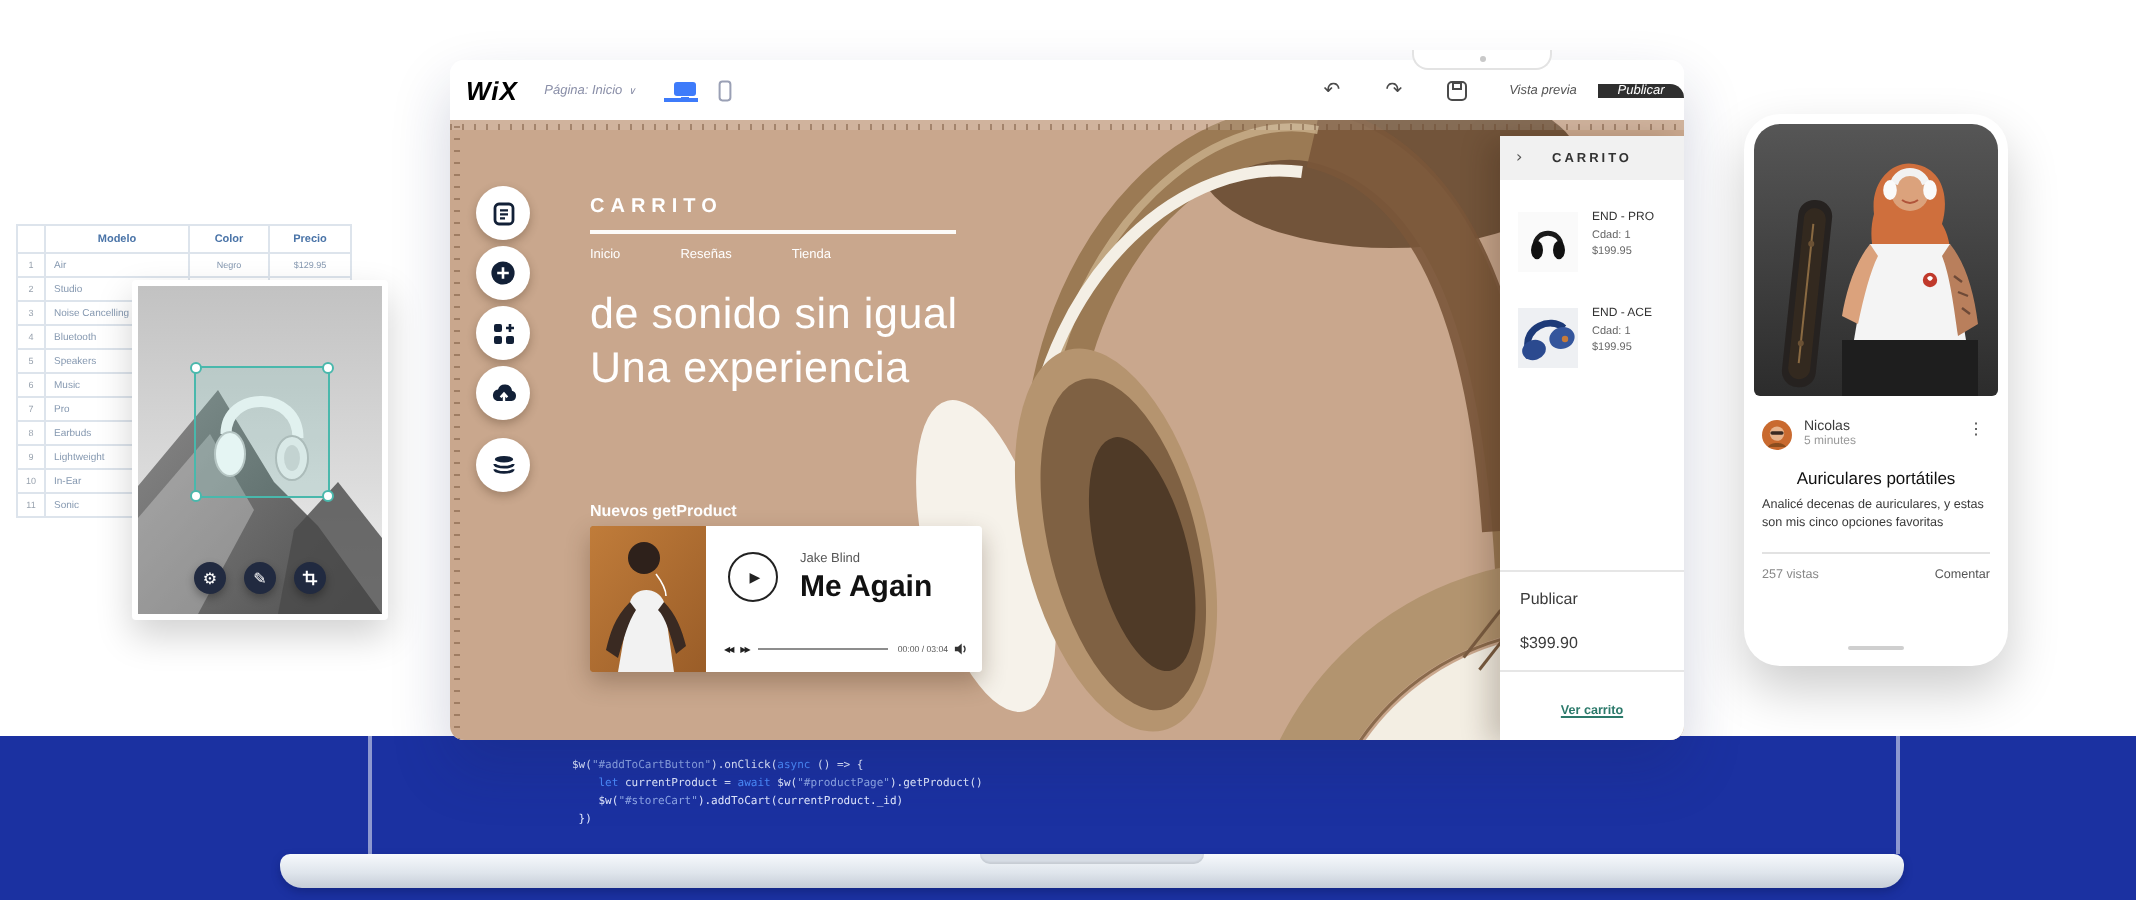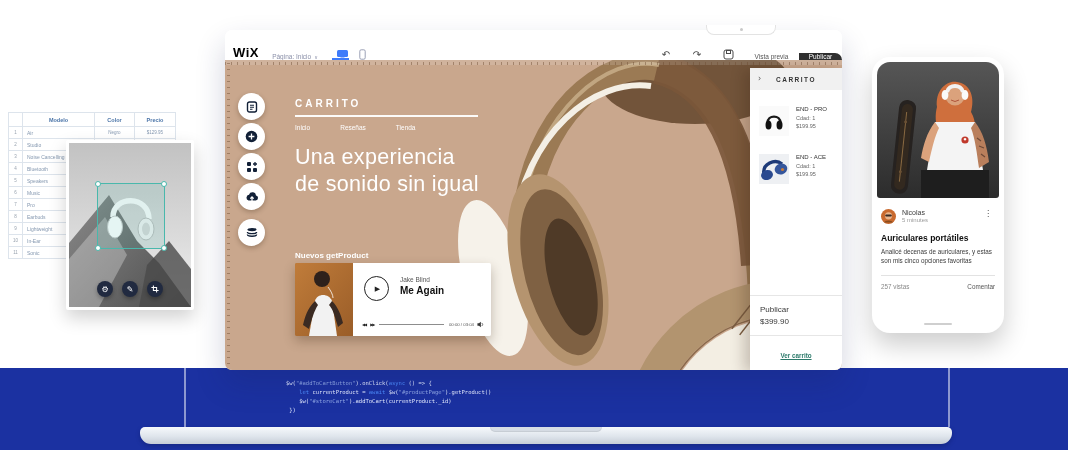--- a/index.html
+++ b/index.html
@@ -19,22 +19,22 @@
     box-shadow:0 2px 4px rgba(10,20,80,.35);}
   .base-notch{left:50%;transform:translateX(-50%);top:0;width:112px;height:5px;background:#d7dde5;
     border-radius:0 0 6px 6px;box-shadow:inset 0 -1px 1px rgba(0,0,0,.08);}
   .camera-tab{left:706px;top:25px;width:68px;height:9px;background:#fff;border:1px solid #e3e3e3;border-top:none;
     border-radius:0 0 8px 8px;z-index:40;display:flex;align-items:center;justify-content:center;}
   .camera-dot{width:3px;height:3px;border-radius:50%;background:#c9c9c9;}
 
   
   .editor{left:225px;top:30px;width:617px;height:340px;background:#fff;border-radius:7px;
     box-shadow:0 14px 30px rgba(25,35,90,.20);z-index:10;}
-  .toolbar{position:absolute;top:0;left:0;right:0;height:30px;display:flex;align-items:flex-end;
-    border-bottom:1px solid #ededed;border-radius:7px 7px 0 0;background:#fff;}
+  .toolbar{position:absolute;top:0;left:0;right:0;height:30px;display:flex;align-items:center;
+    border-bottom:1px solid #ededed;border-radius:7px 7px 0 0;background:#fff;font-style:italic;}
   .tb-sep{width:1px;background:#ececec;margin:0;}
   .tb-cell{display:flex;align-items:center;justify-content:center;}
   .wix-logo{width:42px;font-size:13px;font-weight:bold;letter-spacing:.5px;color:#000;}
   .page-select{width:54px;font-size:6.5px;color:#8a8fa8;gap:3px;}
   .chev{font-size:5px;color:#8a8fa8;}
   .devices{width:56px;gap:10px;position:relative;}
   .dev-underline{position:absolute;left:9px;bottom:0;width:17px;height:2px;background:#3e7bfa;}
   .tb-btn{width:30px;cursor:pointer;}
   .glyph{font-family:"DejaVu Sans",sans-serif;}
   .undo-redo{font-size:10px;color:#4a4a4a;}
@@ -63,40 +63,40 @@
   .headline{left:70px;top:84px;color:#fff;font-size:21.5px;line-height:27px;font-weight:500;z-index:4;letter-spacing:.3px;}
   .nuevos{left:70px;top:191px;color:#fff;font-size:8px;font-weight:bold;z-index:4;}
 
   .player{left:70px;top:203px;width:196px;height:73px;display:flex;z-index:4;
     box-shadow:0 5px 12px rgba(60,35,15,.30);border-radius:2px;overflow:hidden;}
   .player-photo{width:58px;height:73px;flex:none;}
   .player-panel{flex:1;background:#fff;position:relative;}
   .play-btn{position:absolute;left:11px;top:13px;width:25px;height:25px;border:1.5px solid #222;border-radius:50%;
     display:flex;align-items:center;justify-content:center;font-size:7px;color:#222;cursor:pointer;padding-left:2px;box-sizing:border-box;}
   .pl-artist{position:absolute;left:47px;top:13px;font-size:6.5px;color:#555;}
-  .pl-track{position:absolute;left:47px;top:22px;font-size:10px;font-weight:bold;color:#111;}
+  .pl-track{position:absolute;left:47px;top:22px;font-size:15px;font-weight:bold;color:#111;}
   .transport{position:absolute;left:9px;right:7px;bottom:8px;display:flex;align-items:center;}
   .tr-btn{font-size:4px;color:#222;letter-spacing:-1px;cursor:pointer;}
   .tr-line{flex:1;height:1px;background:#8d8d8d;margin:0 5px;}
   .tr-time{font-size:4.3px;color:#555;margin-right:3px;}
 
   
   .cart{position:absolute;right:0;top:8px;bottom:0;width:92px;background:#fff;z-index:6;
     box-shadow:-6px 2px 14px rgba(40,25,10,.22);display:flex;flex-direction:column;border-radius:0 0 7px 0;}
   .cart-head{height:22px;background:#f1f1f1;display:flex;align-items:center;justify-content:center;position:relative;flex:none;}
   .cart-chev{position:absolute;left:8px;font-size:8px;color:#555;cursor:pointer;line-height:1;}
   .cart-title{font-size:6.5px;letter-spacing:1.5px;color:#333;font-weight:bold;}
   .cart-items{padding:16px 9px 0 9px;}
   .cart-item{display:flex;gap:7px;margin-bottom:18px;}
   .cart-thumb{width:30px;height:30px;flex:none;}
   .ci-name{font-size:6px;color:#333;}
   .ci-qty,.ci-price{font-size:5.5px;color:#666;margin-top:2.5px;}
   .cart-subtotal{margin-top:auto;border-top:1px solid #e6e6e6;padding:9px 10px;}
   .sub-label,.sub-value{font-size:8px;color:#3a3a3a;}
-  .sub-value{margin-top:3px;}
+  .sub-value{margin-top:13px;}
   .cart-footer{border-top:1px solid #e6e6e6;padding:8px 0;text-align:center;}
   .view-cart{font-size:6.3px;color:#2c7a6b;font-weight:bold;text-decoration:underline;cursor:pointer;}
 
   
   .sheet{left:8px;top:112px;width:167px;z-index:20;background:#fff;}
   .sheet table{border-collapse:collapse;table-layout:fixed;width:167px;}
   .sheet th,.sheet td{border:1px solid #dde4ec;overflow:hidden;white-space:nowrap;padding:0;}
   .sheet th{height:13px;font-size:5.5px;color:#4a74a8;font-weight:bold;text-align:center;}
   .sheet td{height:11px;font-size:5px;color:#8598b0;}
   .sheet td.c0{text-align:center;color:#98a2ae;font-size:4.5px;}
@@ -118,21 +118,21 @@
   
   .phone{left:872px;top:57px;width:132px;height:276px;background:#fff;border-radius:18px;z-index:20;
     box-shadow:0 12px 26px rgba(0,0,0,.20);padding:5px;box-sizing:border-box;}
   .phone-photo{width:122px;height:136px;border-radius:13px 13px 3px 3px;overflow:hidden;}
   .review{padding:7px 4px 0 4px;}
   .rev-head{display:flex;align-items:flex-start;gap:6px;}
   .rev-names{flex:1;}
   .rev-author{font-size:7px;color:#3a3a3a;}
   .rev-time{font-size:6px;color:#9a9a9a;margin-top:1px;}
   .kebab{font-size:8px;color:#444;cursor:pointer;line-height:1;padding:1px 3px;}
-  .rev-title{font-size:8.5px;font-weight:bold;color:#101010;margin-top:9px;}
+  .rev-title{font-size:8.5px;font-weight:normal;color:#101010;margin-top:9px;text-align:center;}
   .rev-body{font-size:6.3px;color:#3a3a3a;line-height:9px;margin-top:4px;}
   .rev-divider{height:1px;background:#e2e2e2;margin-top:10px;}
   .rev-footer{display:flex;justify-content:space-between;margin-top:7px;}
   .rev-views{font-size:6.3px;color:#888;}
   .rev-comment{font-size:6.3px;color:#555;cursor:pointer;}
   .home-indicator{position:absolute;left:50%;transform:translateX(-50%);bottom:8px;width:28px;height:2px;
     border-radius:2px;background:#cfcfcf;}
 </style>
 </head>
 <body>
@@ -256,22 +256,22 @@
       </div>
 
       <div class="abs brand">CARRITO</div>
       <div class="abs brand-line"></div>
       <div class="abs site-nav">
         <span>Inicio</span>
         <span>Reseñas</span>
         <span>Tienda</span>
       </div>
       <div class="abs headline">
+        <div>de sonido sin igual</div>
         <div>Una experiencia</div>
-        <div>de sonido sin igual</div>
       </div>
       <div class="abs nuevos">Nuevos getProduct</div>
 
       <div class="abs player">
         <svg class="player-photo" viewBox="0 0 58 73" preserveAspectRatio="none">
           <rect width="58" height="73" fill="#b06f33"></rect>
           <rect width="58" height="73" fill="url(#pgrad)"></rect>
           <defs>
               <linearGradient id="pgrad" x1="0" y1="0" x2="1" y2="1">
             <stop offset="0" stop-color="#c07c3a"></stop>

